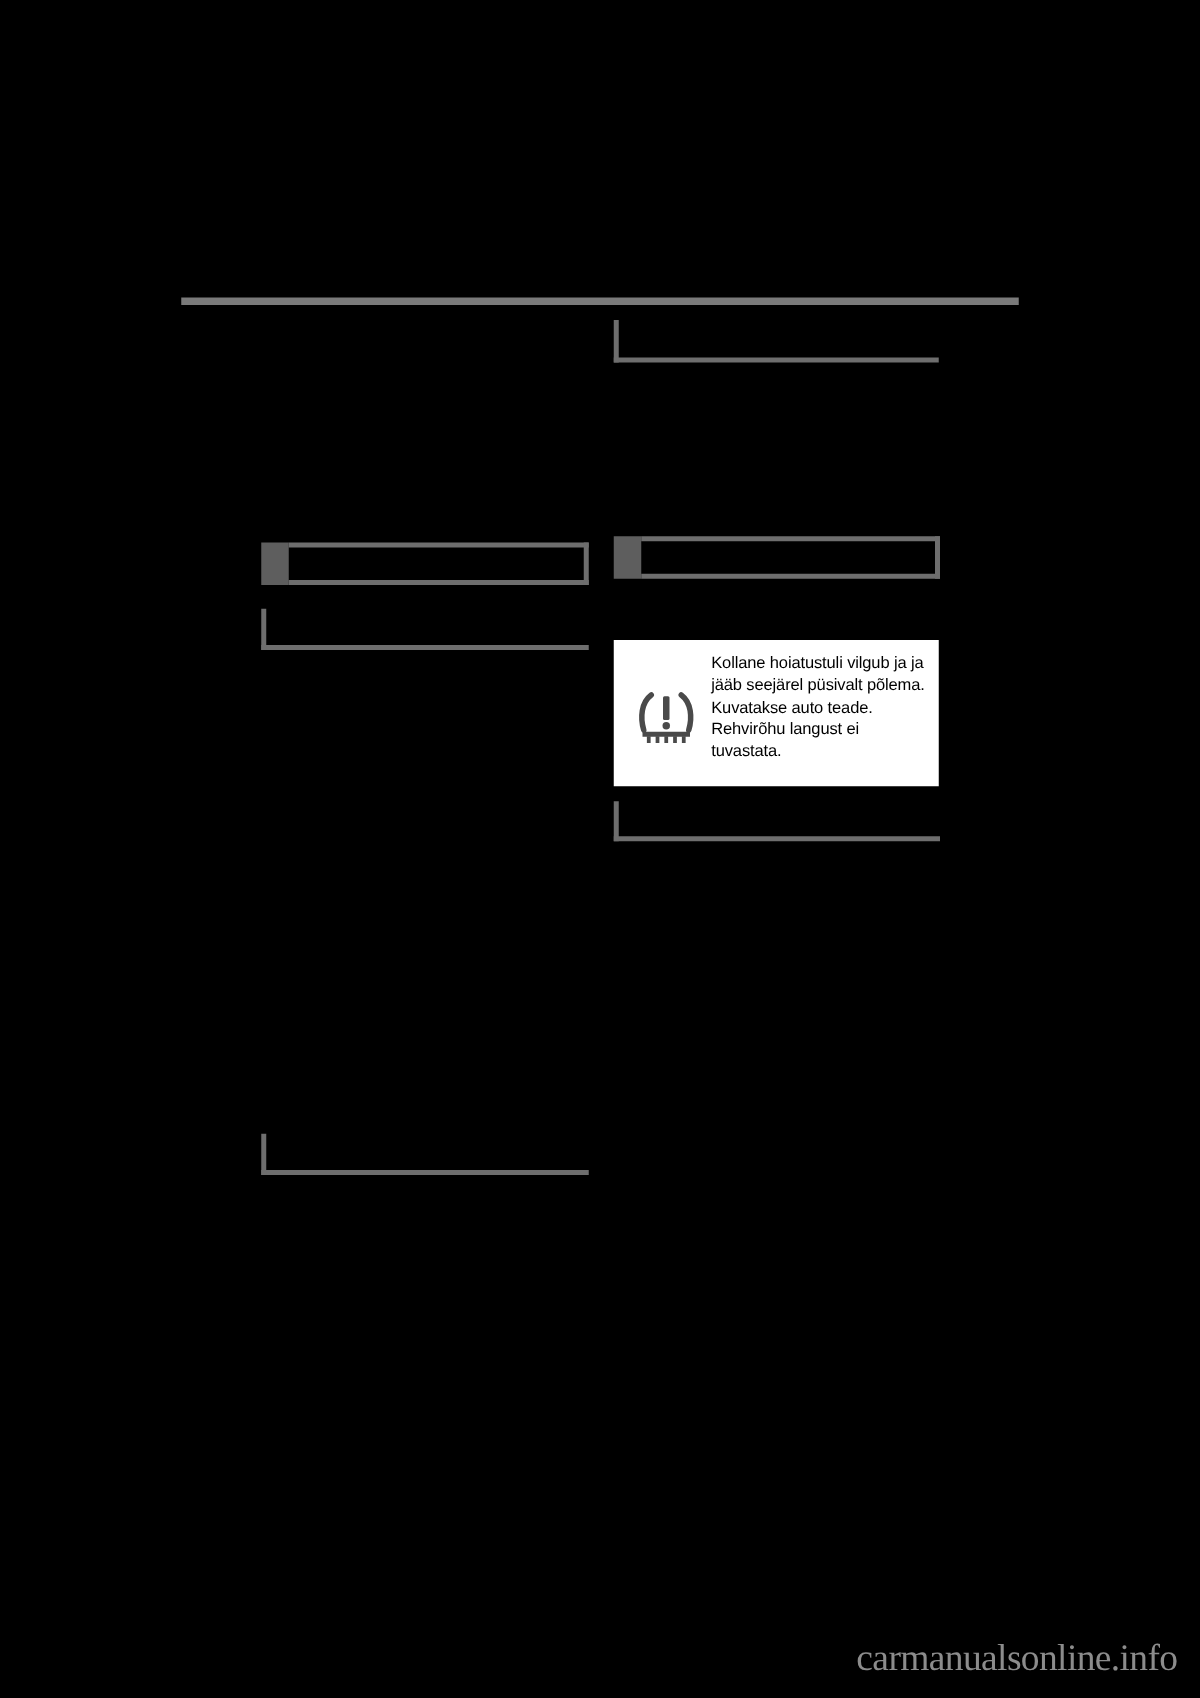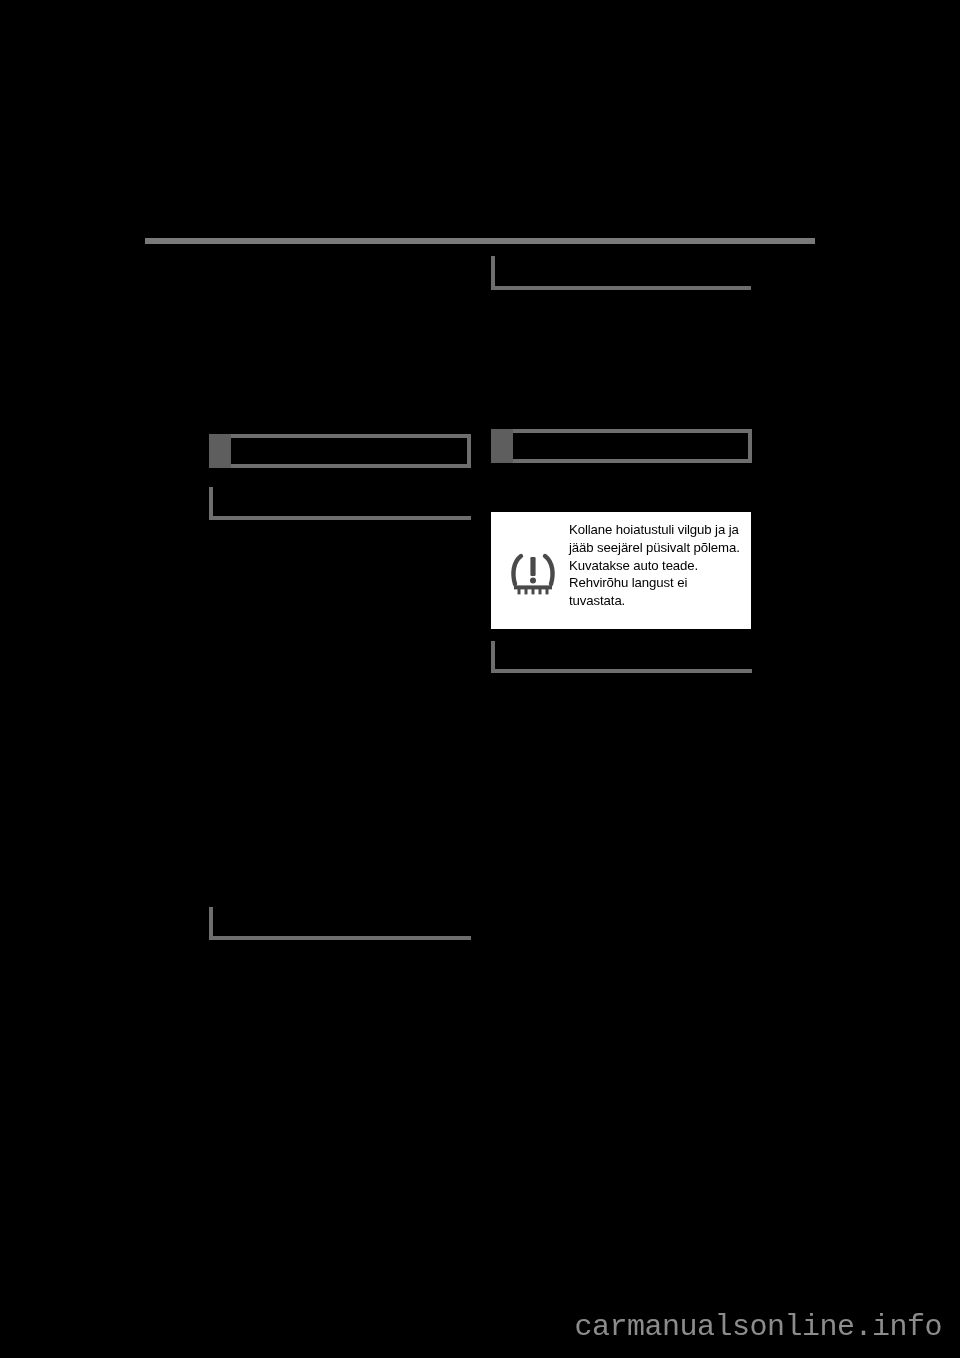--- a/index.html
+++ b/index.html
@@ -147,21 +147,21 @@
   
   .watermark {
     position: absolute;
     left: 0;
     right: 18px;
     bottom: 14px;
     text-align: right;
     color: #8c8c8c;
     font-size: 30px;
     letter-spacing: -0.5px;
-    font-family: Liberation Mono, monospace;
+    font-family: Liberation Serif, serif;
     font-weight: 400;
     user-select: none;
     margin-top: 24px;
   }
 </style>
 </head>
 <body>
 
 <div class="page">
 

